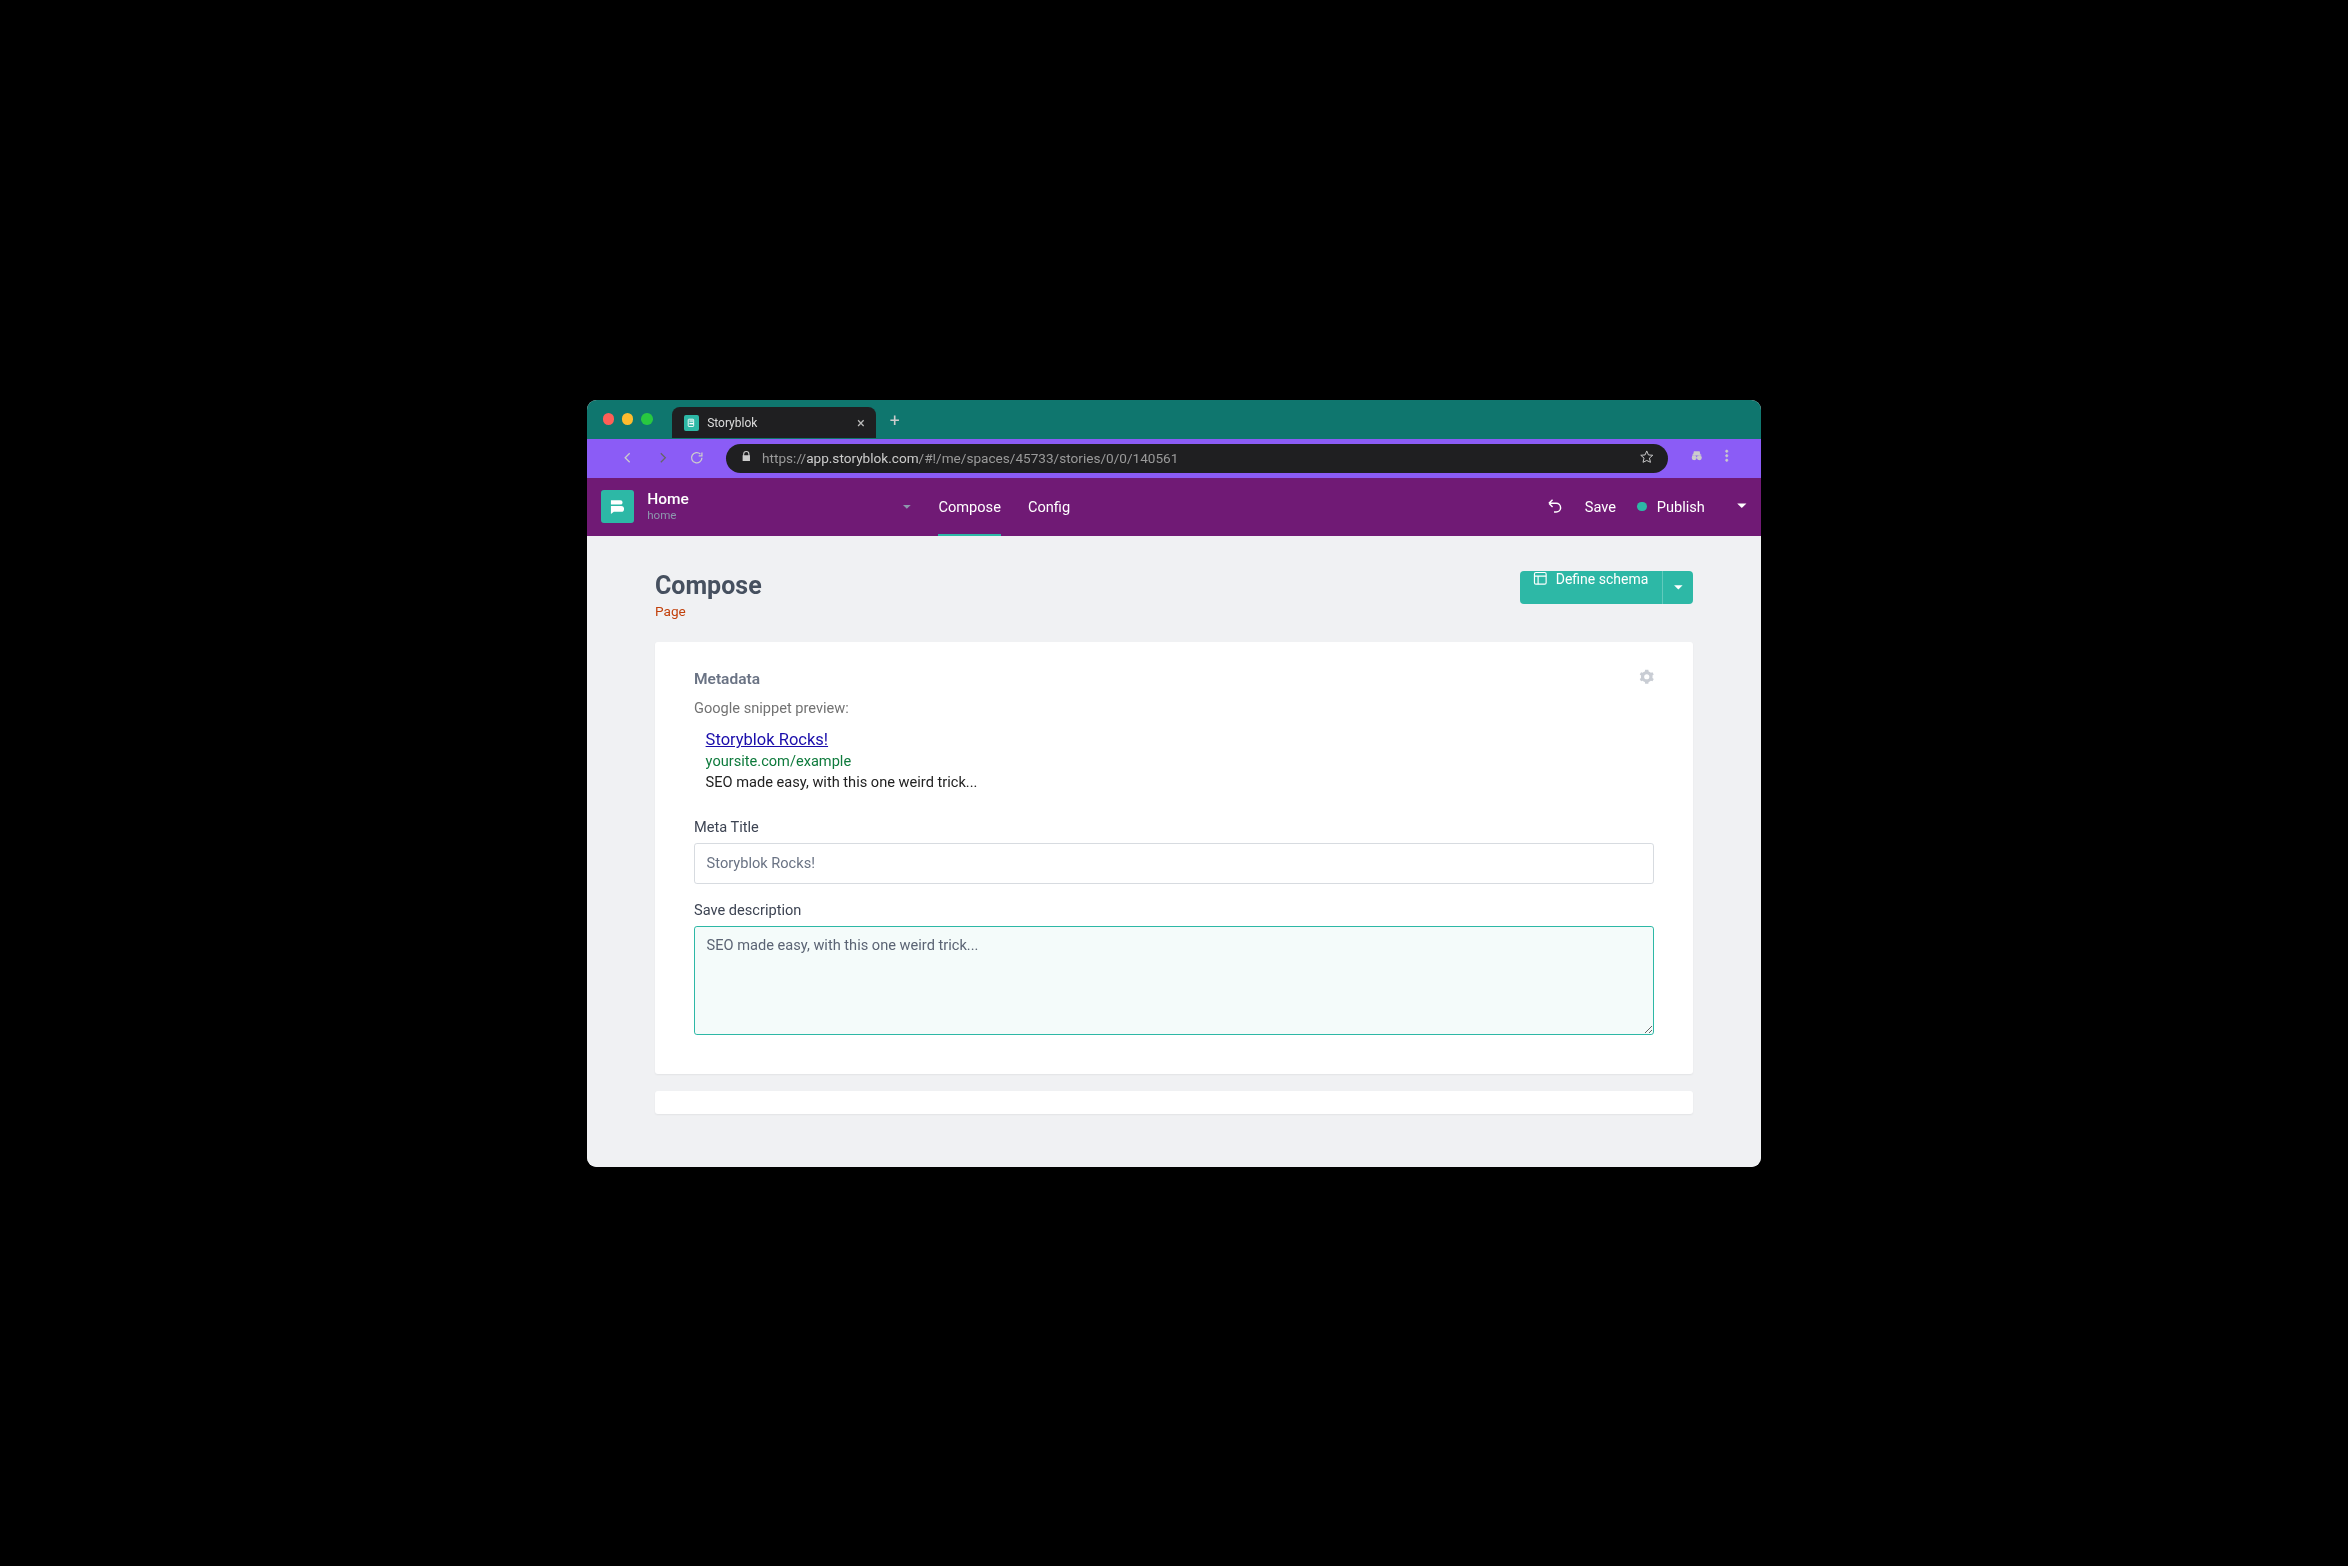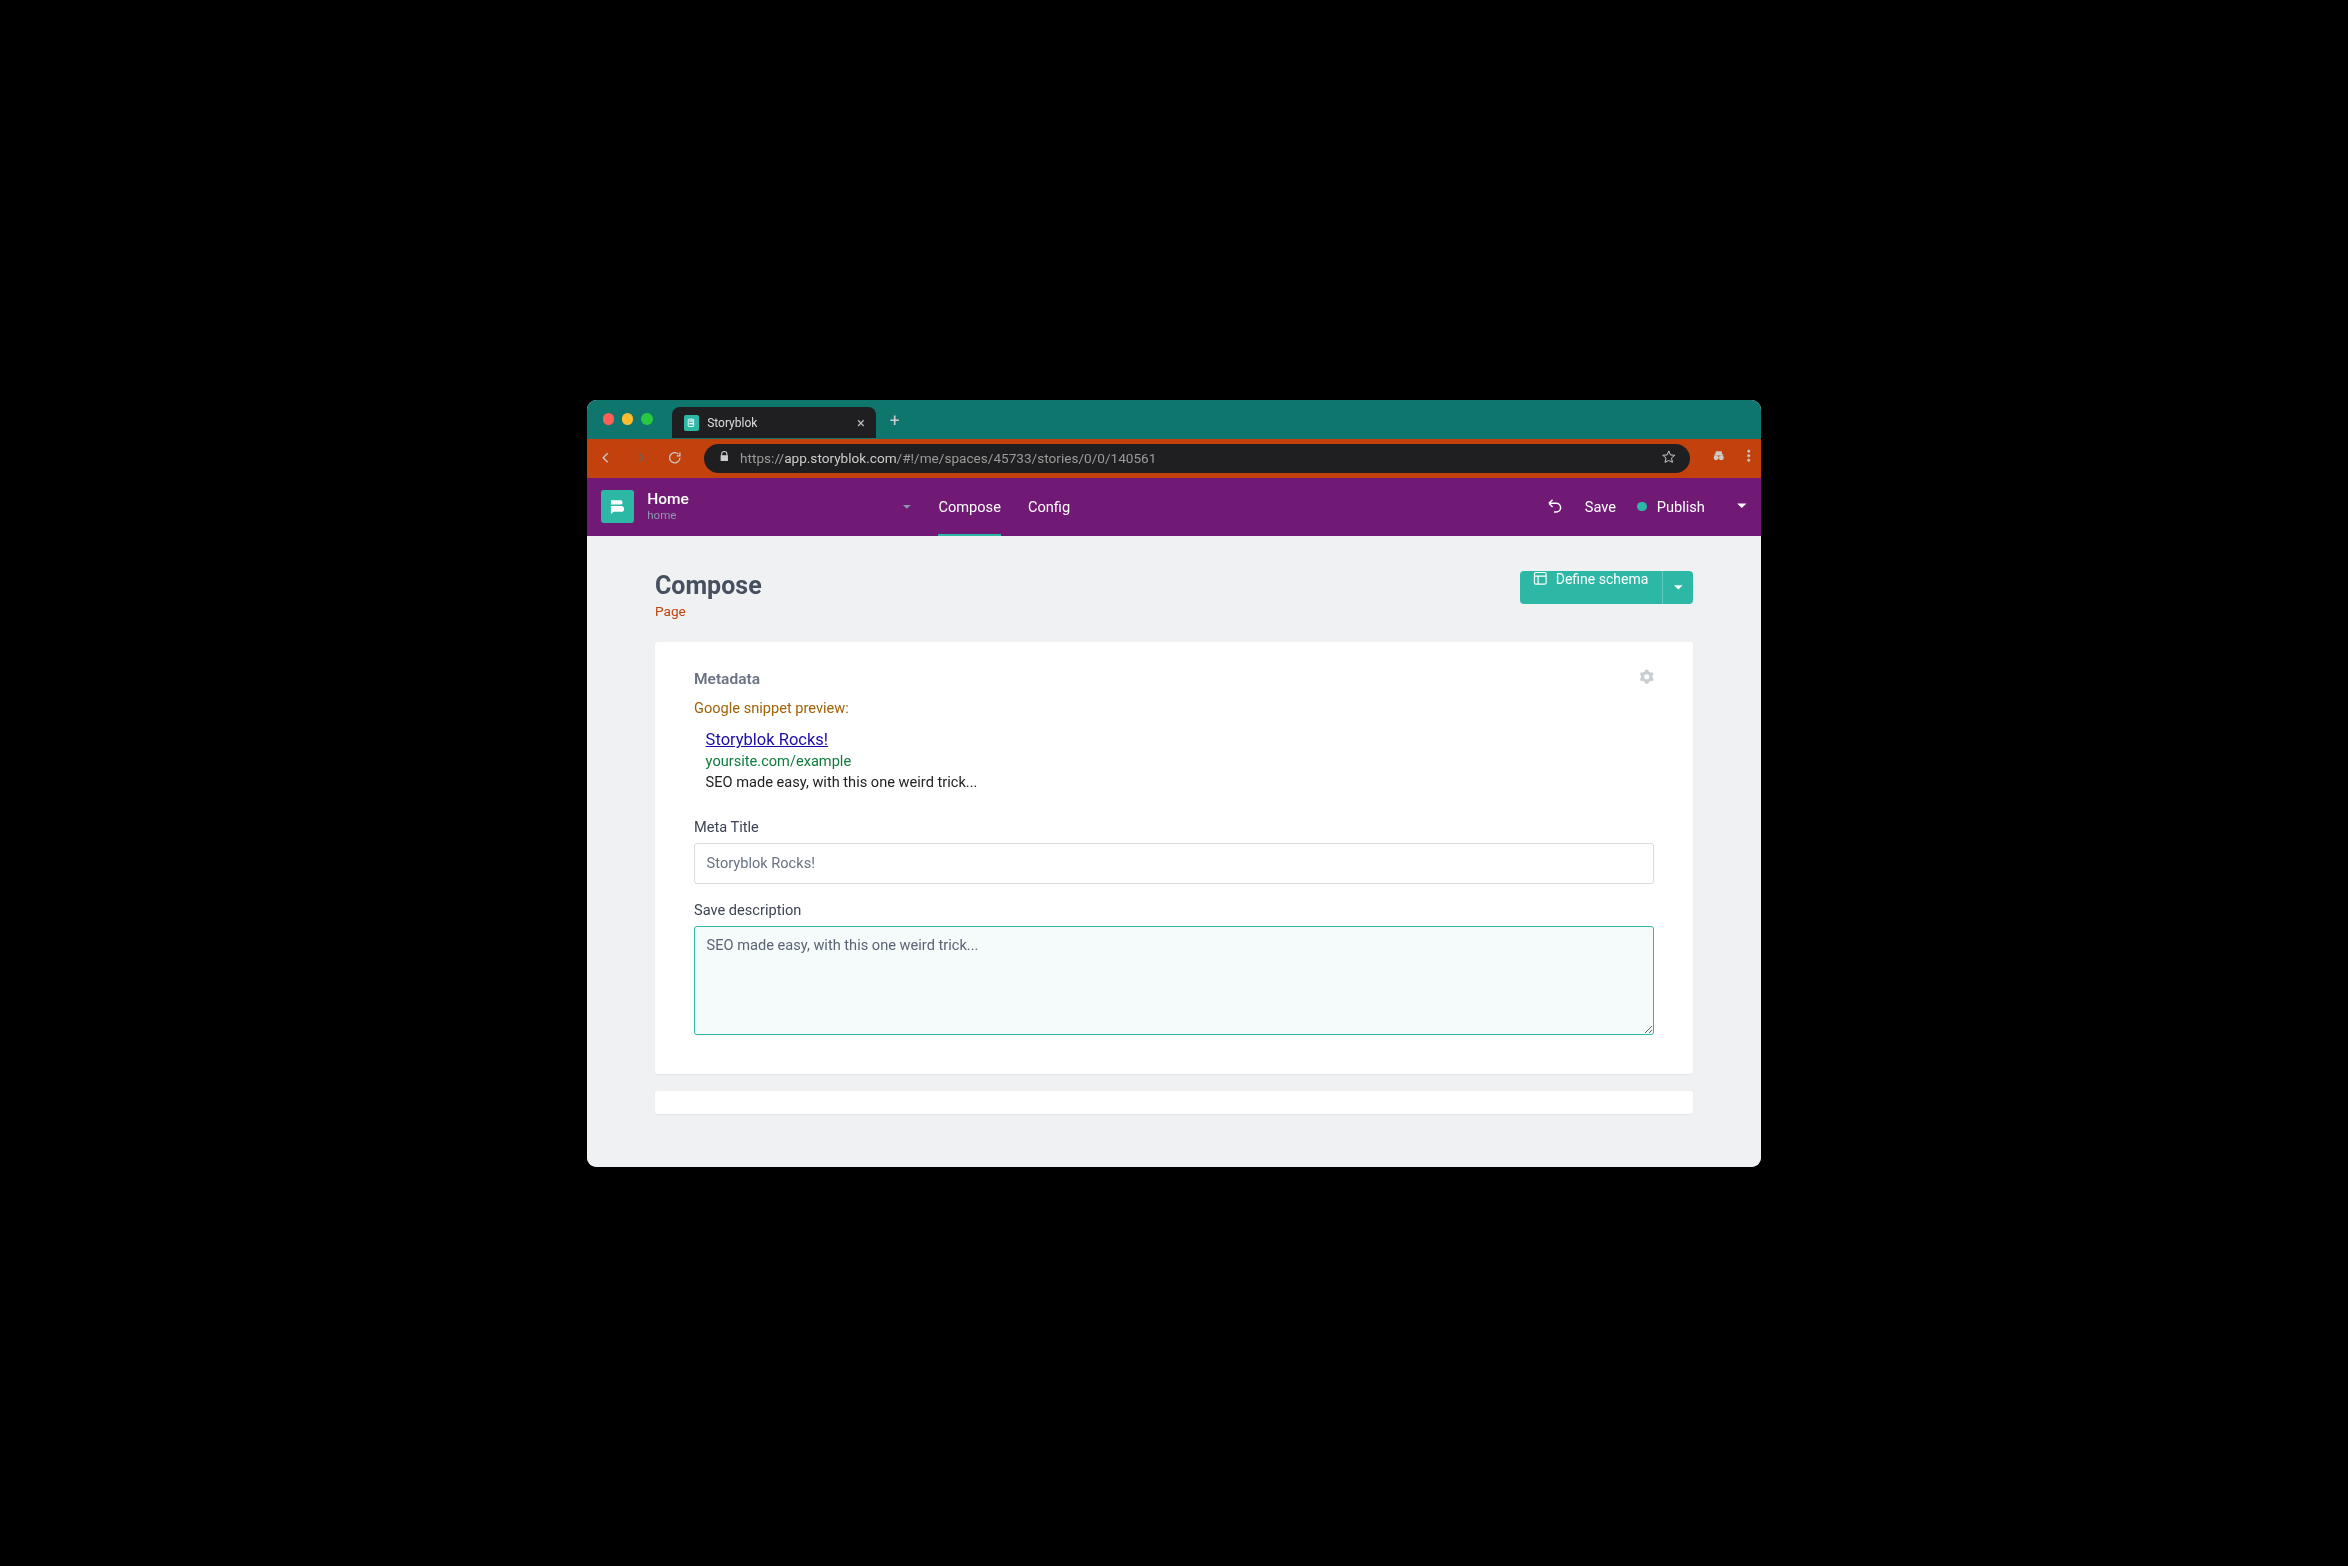--- a/index.html
+++ b/index.html
@@ -50,25 +50,25 @@
   .tab .favicon {
     width: 15.5px; height: 15.5px;
     background: #2db8a6;
     border-radius: 1.9px;
     display:flex;align-items:center;justify-content:center;
   }
   .tab .favicon svg { width:9.7px; height:9.7px; fill:#fff; }
   .tab .close { margin-left: auto; color:#bbb; font-size:14.6px; line-height:1; }
   .newtab { color:#ccc; font-size:17.5px; margin-left:13.6px; margin-top:3.9px; }
   .toolbar {
-    background: #c2410c;
+    background: #8b5cf6;
     height: 39px;
     display:flex;
     align-items:center;
-    padding: 0 5px;
+    padding: 0 27px;
     gap: 7.8px;
     color:#ccc;
   }
   .toolbar .navbtn { width:27px; height:27px; display:flex; align-items:center; justify-content:center; border-radius:50%; }
   .toolbar .navbtn svg { width:15.5px; height:15.5px; stroke:#ccc; fill:none; stroke-width:2; }
   .toolbar .navbtn.disabled svg { stroke:#666; }
   .addressbar {
     flex:1;
     background:#1f1f21;
     height:29px;
@@ -152,21 +152,21 @@
     background:#fff;
     border-radius:2.9px;
     box-shadow: 0 1px 1.9px rgba(0,0,0,0.06);
     padding: 27px 39px 35px;
     margin-bottom: 17.5px;
   }
   .card-head { display:flex; align-items:center; margin-bottom:9.7px; }
   .card-head .section-title { font-size:15.5px; font-weight:600; color:#6a7384; }
   .card-head .gear { margin-left:auto; }
   .card-head .gear svg { width:15.5px; height:15.5px; fill:#c9cdd4; }
-  .preview-label { font-size:14.6px; color:#a16207; margin-bottom:13.6px; }
+  .preview-label { font-size:14.6px; color:#737373; margin-bottom:13.6px; }
   .snippet { padding-left:11.6px; margin-bottom:27px; }
   .snippet .s-title { color:#1a0dab; font-size:16.5px; text-decoration:underline; margin-bottom:2.9px; }
   .snippet .s-url { color:#0e7a3c; font-size:14.6px; margin-bottom:2.9px; }
   .snippet .s-desc { color:#222; font-size:14.6px; }
 
   .field { margin-bottom:17px; }
   .field-label { font-size:14.6px; color:#3d4453; margin-bottom:6.8px; display:block; }
   .text-input {
     width:100%;
     height:41px;

